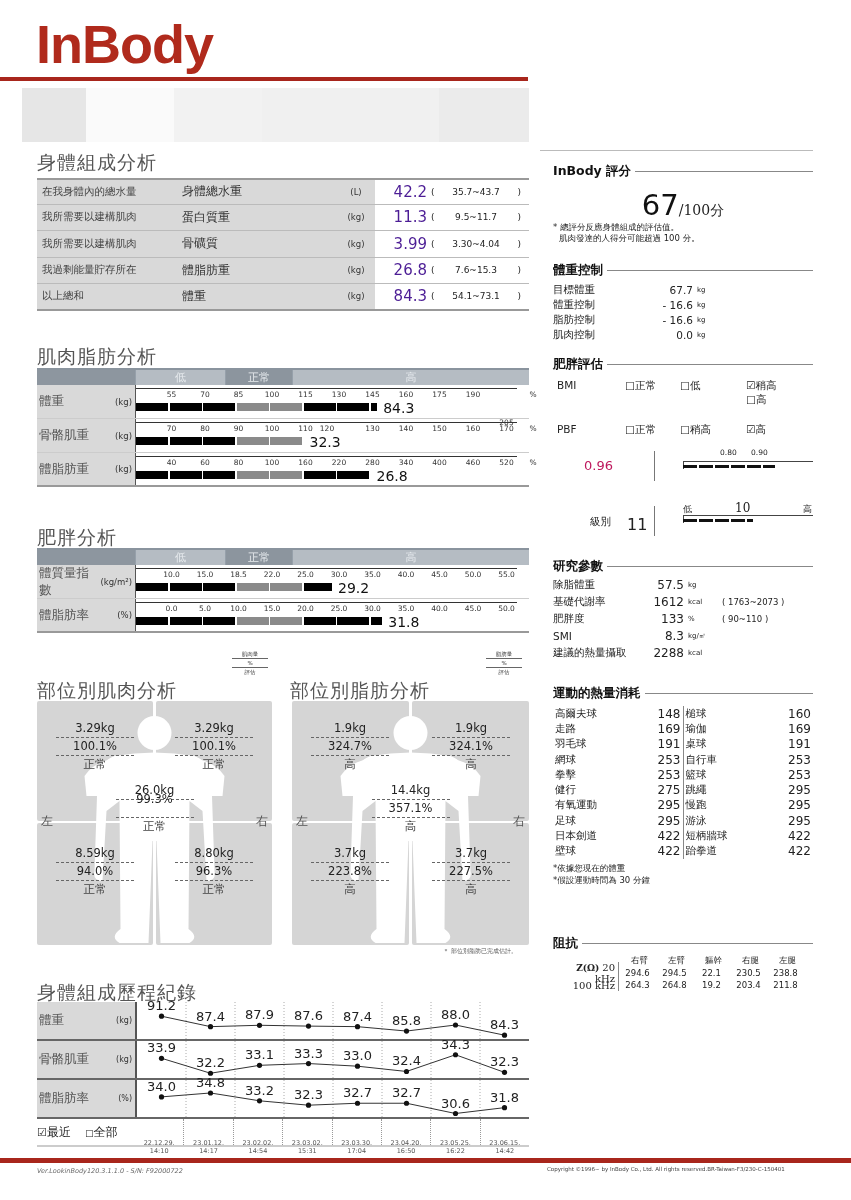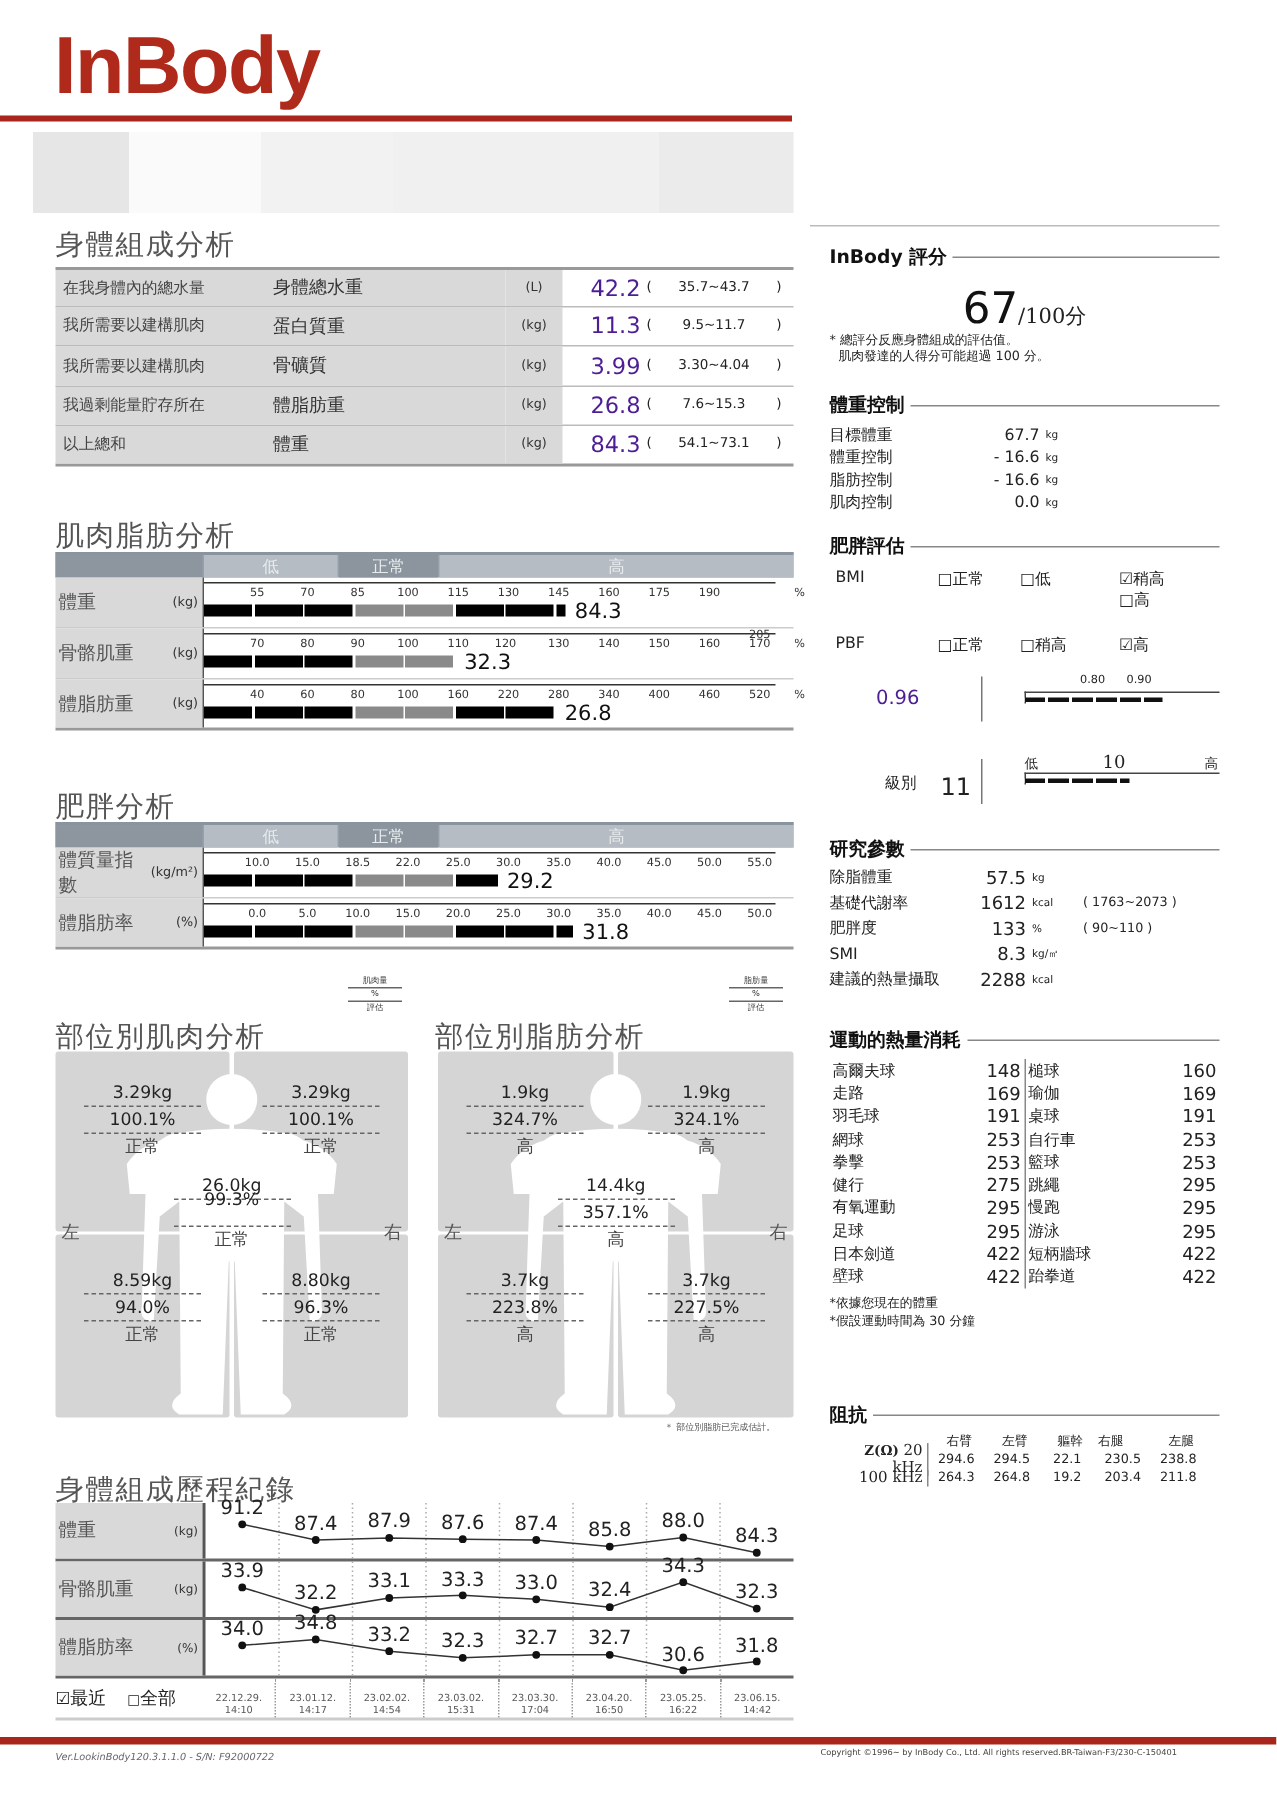--- a/index.html
+++ b/index.html
@@ -59,21 +59,21 @@
   
   .hist { left: 37px; top: 1002px; width: 492px; }
   .hist-row { display: flex; height: 39px; border-bottom: 2px solid #666; }
   .hist-label { width: 98px; background: #d9d9d9; display: flex; align-items: center; justify-content: space-between; padding-left: 2px; padding-right: 3px; }
   .hist-label .n { font-size: 12.5px; color: #555; }
   .hist-label .u { font-size: 8px; color: #333; }
   .hist-area { flex: 1; position: relative; border-left: 2px solid #555; }
   .hist-foot { display: flex; height: 28px; border-bottom: 2px solid #ccc; }
   .hist-foot .opts { width: 98px; font-size: 12px; display: flex; align-items: center; gap: 8px; }
   .dates { flex: 1; display: flex; }
-  .dates div { flex: 1; text-align: center; font-size: 6.5px; color: #555; line-height: 8px; border-right: 1px dotted #999; padding-top: 9px; }
+  .dates div { flex: 1; text-align: center; font-size: 6.5px; color: #555; line-height: 8px; border-right: 1px dotted #999; padding-top: 20px; }
   .dates div:last-child { border-right: none; }
 
   
   .rc { left: 553px; width: 260px; }
   .rc-title { display: flex; align-items: center; font-size: 12.5px; font-weight: bold; color: #111; height: 18px; }
   .rc-title::after { content: ""; flex: 1; height: 1px; background: #888; margin-left: 4px; }
   .kv { display: flex; font-size: 10.5px; height: 15px; align-items: center; color: #222; }
   .kv .k { width: 95px; }
   .kv .v { width: 60px; text-align: right; }
   .kv .u { font-size: 7px; margin-left: 4px; }
@@ -219,21 +219,21 @@
         <span class="u">(kg)</span>
       </div>
       <div class="bar-area">
         <div class="bar-axis"></div>
         <div class="bar-ticks">
           <span style="left: 35.5px;">70</span>
           <span style="left: 69px;">80</span>
           <span style="left: 102.5px;">90</span>
           <span style="left: 136px;">100</span>
           <span style="left: 169.5px;">110</span>
-          <span style="left: 201px;">120</span>
+          <span style="left: 191px;">120</span>
           <span style="left: 236.5px;">130</span>
           <span style="left: 270px;">140</span>
           <span style="left: 303.5px;">150</span>
           <span style="left: 337px;">160</span>
           <span style="left: 370.5px;">170</span>
           <span style="left: 397px;">%</span>
         </div>
         <div class="bar-fill">
           <i style="width: 32px; background: rgb(0, 0, 0);"></i>
           <i style="width: 32px; background: rgb(0, 0, 0);"></i>
@@ -642,21 +642,21 @@
     <span class="chk abs" style="left:193px;top:20px">□高</span>
     <span class="chk abs" style="left:4px;top:50px">PBF</span>
     <span class="chk abs" style="left:72px;top:50px">□正常</span>
     <span class="chk abs" style="left:127px;top:50px">□稍高</span>
     <span class="chk abs" style="left:193px;top:50px">☑高</span>
   </div>
 </div>
 
 <div class="abs rc" style="top:446px">
   <div style="position:relative;height:40px">
-    <span class="abs" style="left:31px;top:12px;font-size:13px;color:#4c1d95">0.96</span>
+    <span class="abs" style="left:31px;top:12px;font-size:13px;color:#be185d">0.96</span>
     <div class="abs" style="left:101px;top:5px;width:1px;height:30px;background:#777"></div>
     <span class="abs" style="left:167px;top:2px;font-size:7.5px">0.80</span>
     <span class="abs" style="left:198px;top:2px;font-size:7.5px">0.90</span>
     <div class="abs" style="left:130px;top:15px;width:130px;height:1px;background:#444"></div>
     <div class="abs" style="left:130px;top:15px;width:1px;height:8px;background:#444"></div>
     <div class="abs" style="left:130px;top:19px;width:92px;height:3px;background:repeating-linear-gradient(90deg,#111 0 14px,#fff 14px 16px)"></div>
   </div>
 </div>
 
 <div class="abs rc" style="top:501px">
@@ -801,21 +801,21 @@
     <div style="font-size: 8.5px;">*假設運動時間為 30 分鐘</div>
   </div>
 
 <div class="abs rc" style="top:934px" id="imp">
   <div class="rc-title">阻抗</div>
 <div class="imp-table" style="margin-top: 3px;">
       <div style="display: flex; padding-left: 68px;">
         <span style="width: 37px; text-align: center; font-size: 8.5px;">右臂</span>
         <span style="width: 37px; text-align: center; font-size: 8.5px;">左臂</span>
         <span style="width: 37px; text-align: center; font-size: 8.5px;">軀幹</span>
-        <span style="width: 37px; font-size: 8.5px;">右腿</span>
+        <span style="width: 37px; text-align: center; font-size: 8.5px;">右腿</span>
         <span style="width: 37px; text-align: center; font-size: 8.5px;">左腿</span>
       </div>
       <div style="display: flex; align-items: center; height: 12px;">
         <div style="width: 66px; text-align: right; padding-right: 3px; border-right: 1px solid rgb(136, 136, 136); font-family: &quot;DejaVu Serif&quot;, serif; font-size: 10px;"><span style="font-weight: bold; font-size: 9px; margin-right: 3px;">Z(Ω)</span><span>20 kHz</span></div>
         <span style="width: 37px; text-align: center; font-size: 8.5px;">294.6</span>
         <span style="width: 37px; text-align: center; font-size: 8.5px;">294.5</span>
         <span style="width: 37px; text-align: center; font-size: 8.5px;">22.1</span>
         <span style="width: 37px; text-align: center; font-size: 8.5px;">230.5</span>
         <span style="width: 37px; text-align: center; font-size: 8.5px;">238.8</span>
       </div>

